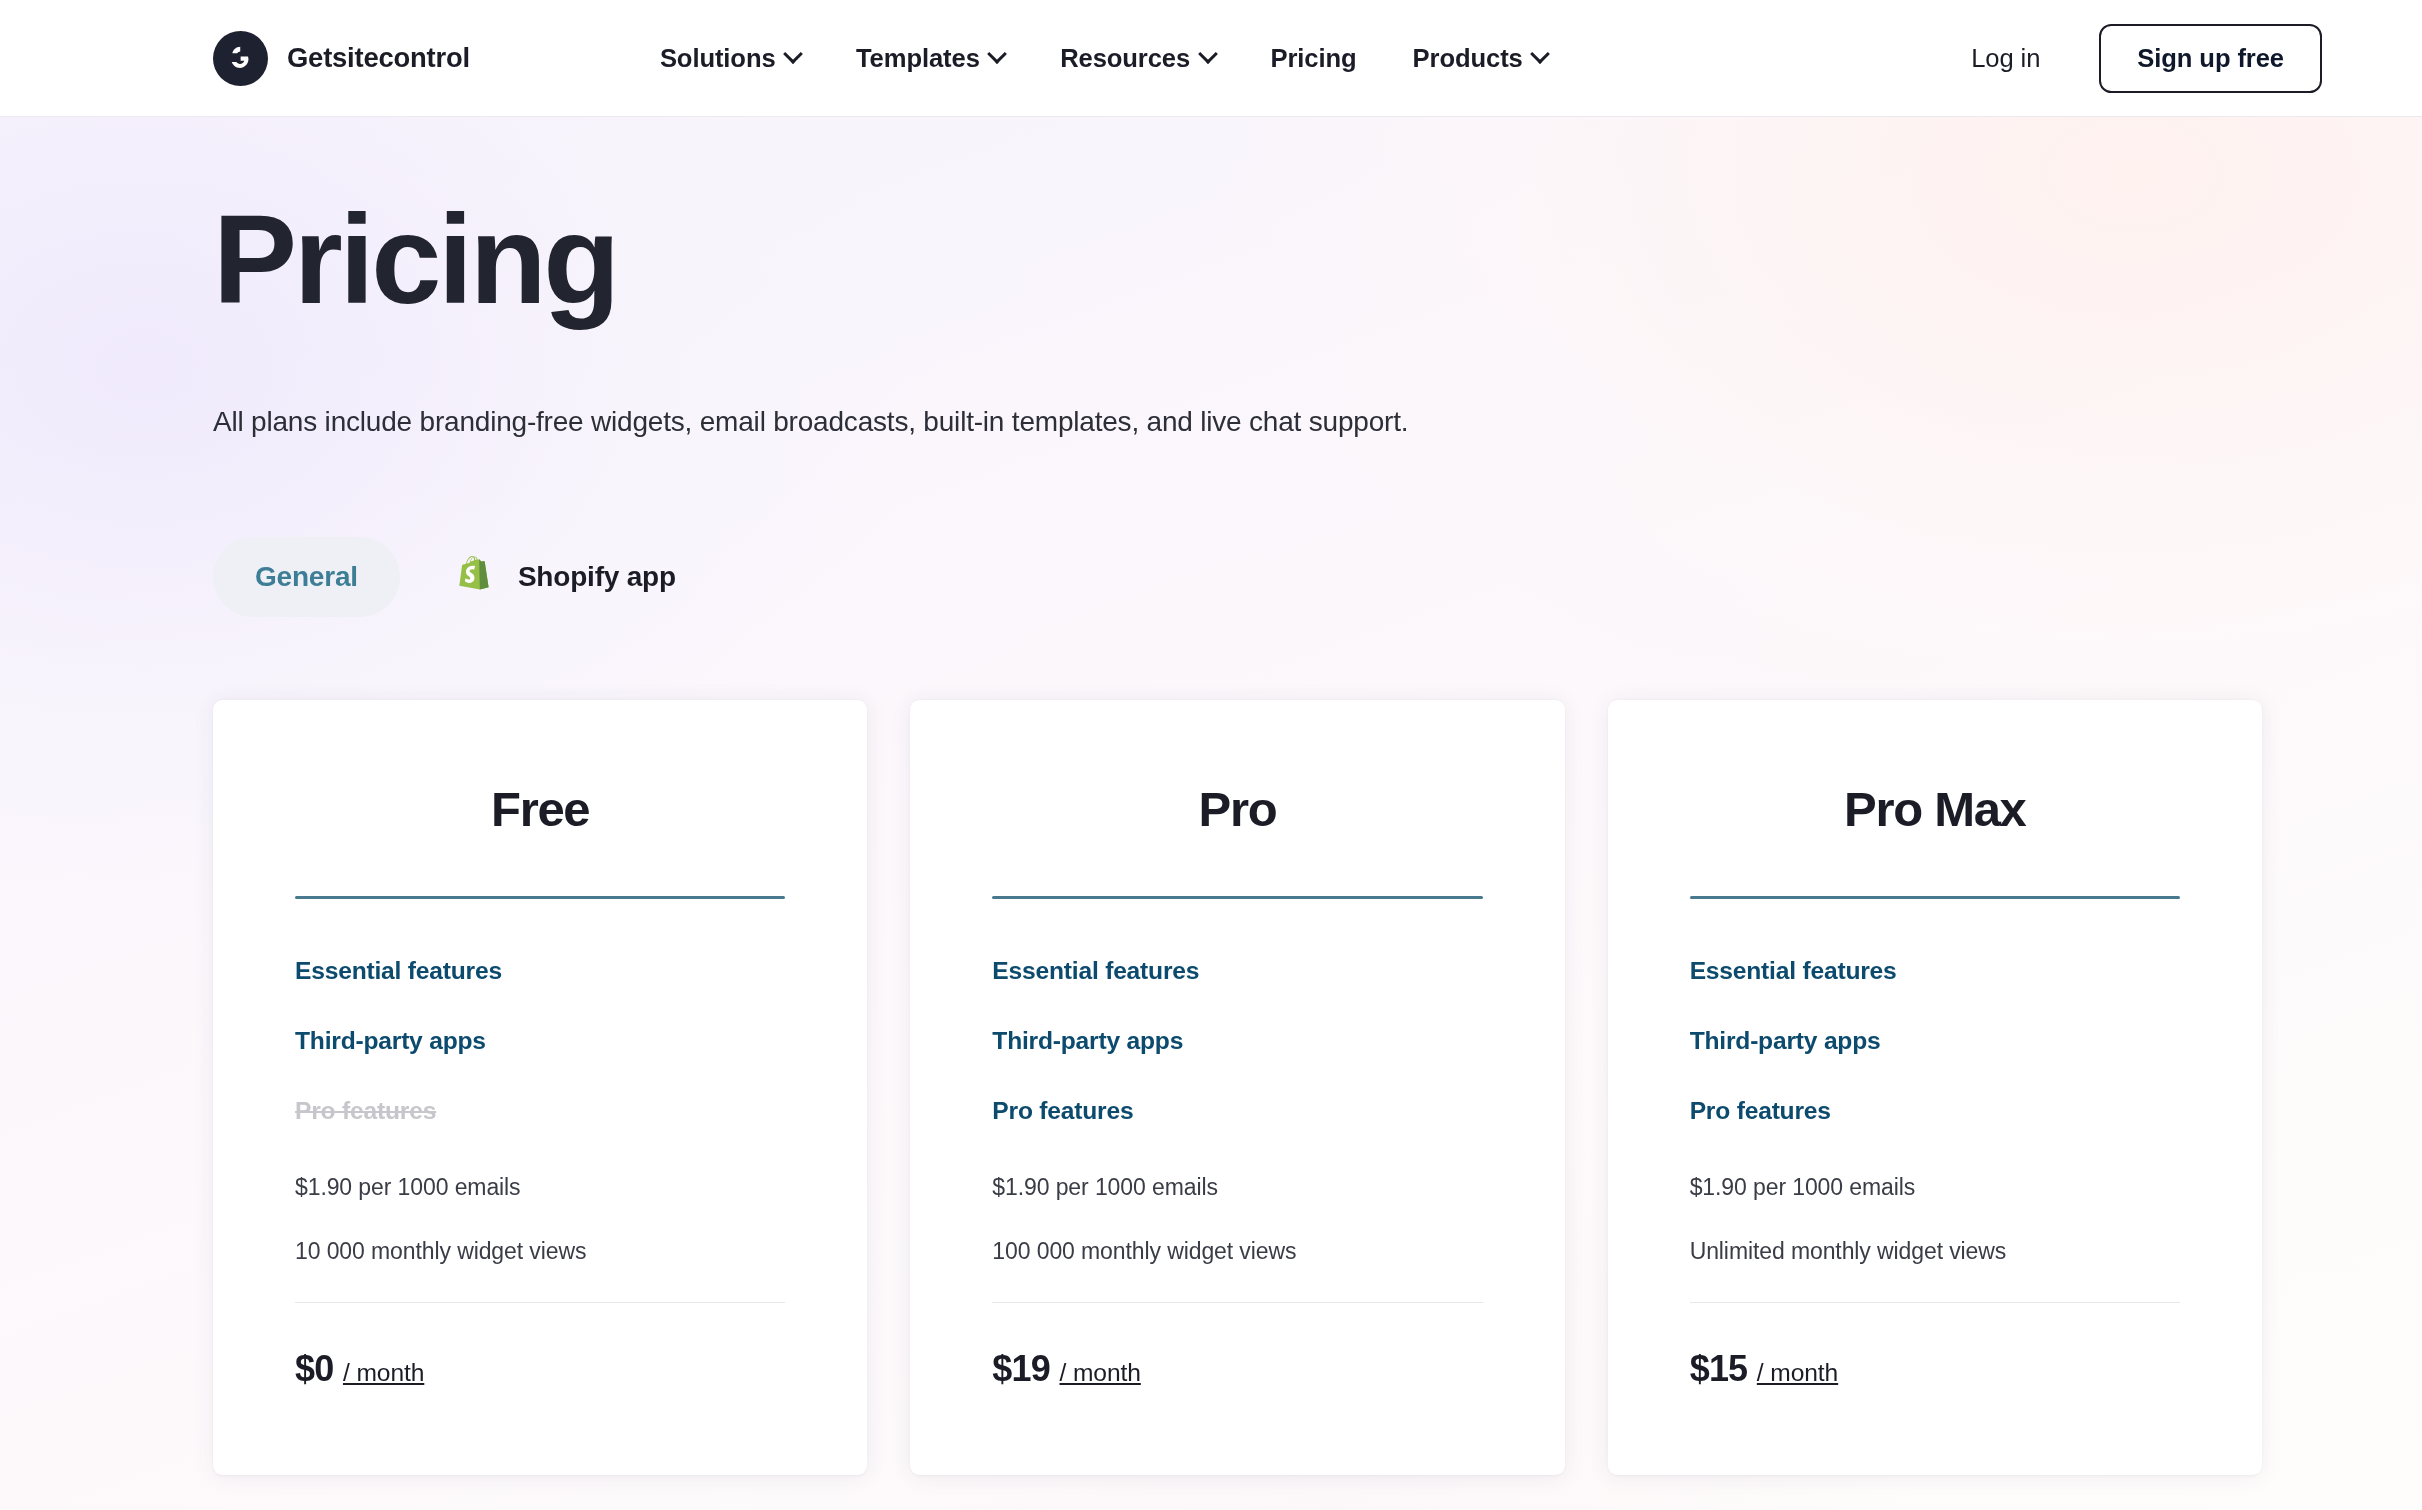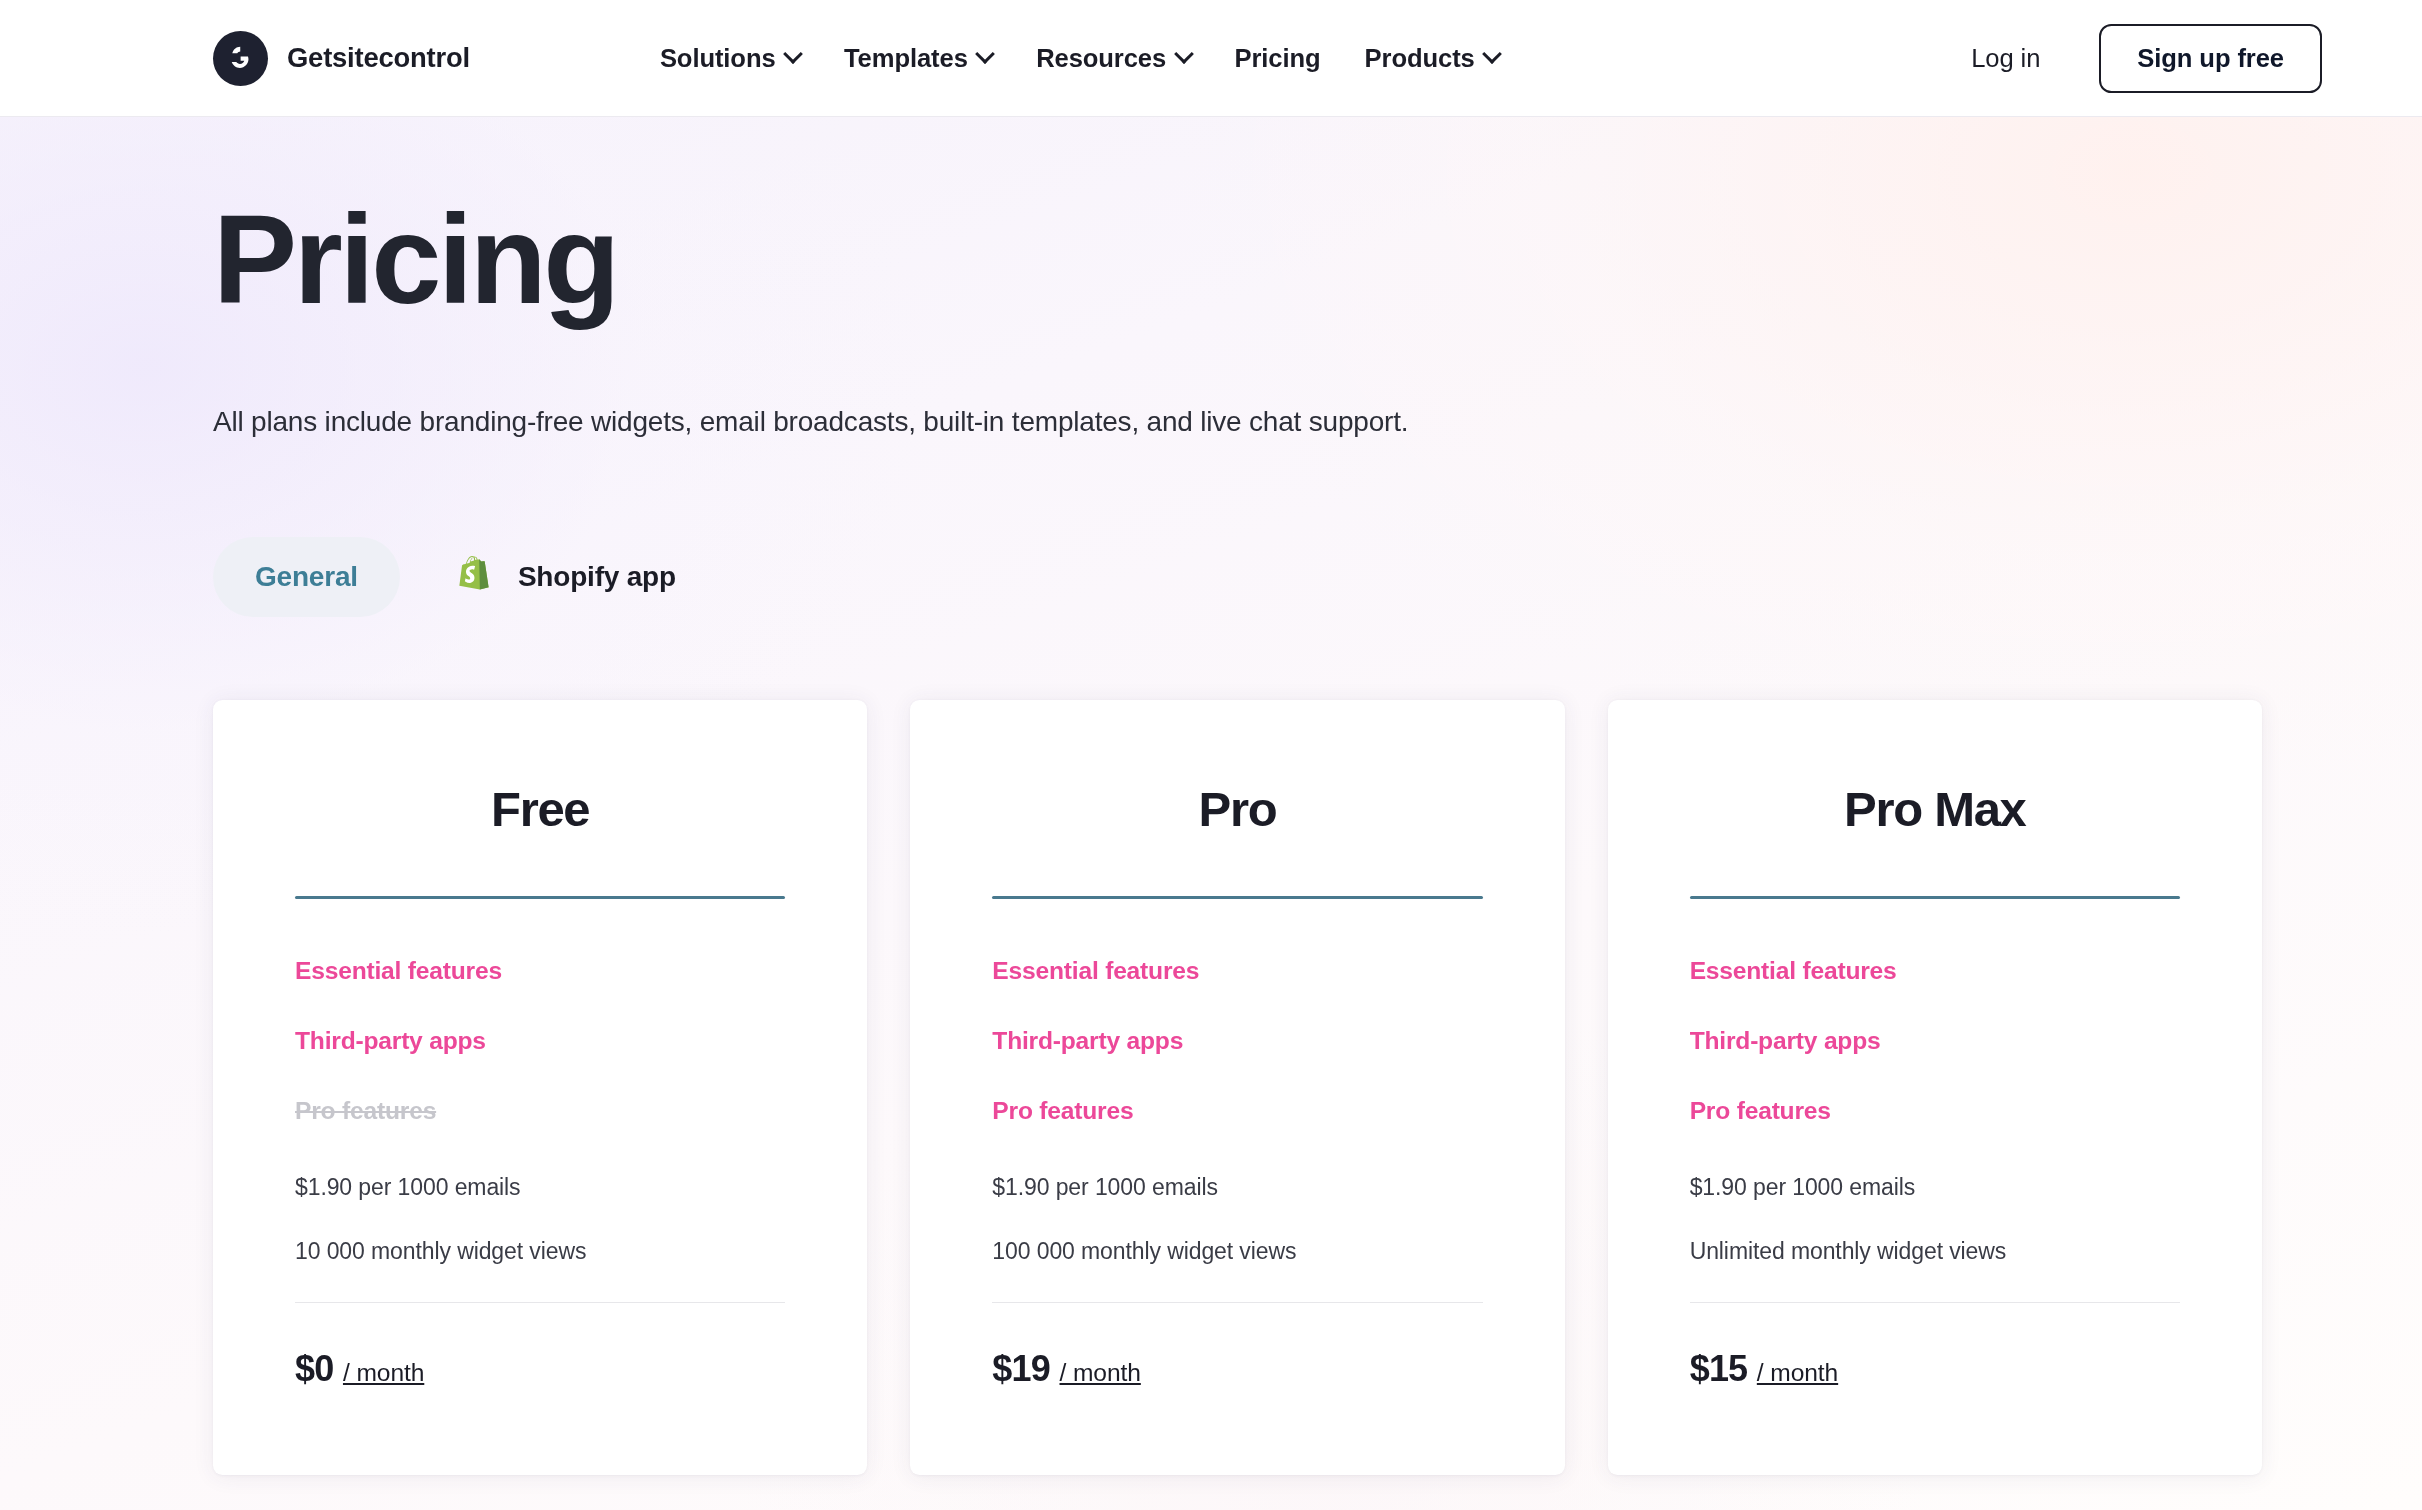--- a/index.html
+++ b/index.html
@@ -36,21 +36,21 @@
   }
   .brand-name {
     font-size:27.4px;
     font-weight:700;
     color:#1b1c26;
     letter-spacing:-0.2px;
   }
   .nav {
     display:flex;
     align-items:center;
-    gap:0px;
+    gap:12px;
     margin-left:168px;
   }
   .nav-item {
     display:flex;
     align-items:center;
     gap:10.4px;
     font-size:25.6px;
     font-weight:700;
     color:#1b1c26;
     padding:0 22px;
@@ -170,21 +170,21 @@
   .card-rule {
     margin-top:62px;
     height:2.8px;
     background:#49798e;
     border-radius:1.9px;
   }
   .feature-list { margin-top:58px; }
   .feature {
     font-size:24.6px;
     font-weight:700;
-    color:#ec4899;
+    color:#0c4a6e;
     margin-bottom:42px;
     letter-spacing:-0.2px;
   }
   .feature.disabled {
     color:#c6c6cc;
     text-decoration:line-through;
     text-decoration-thickness:1.9px;
   }
   .meta-list { margin-top:49px; }
   .meta {

